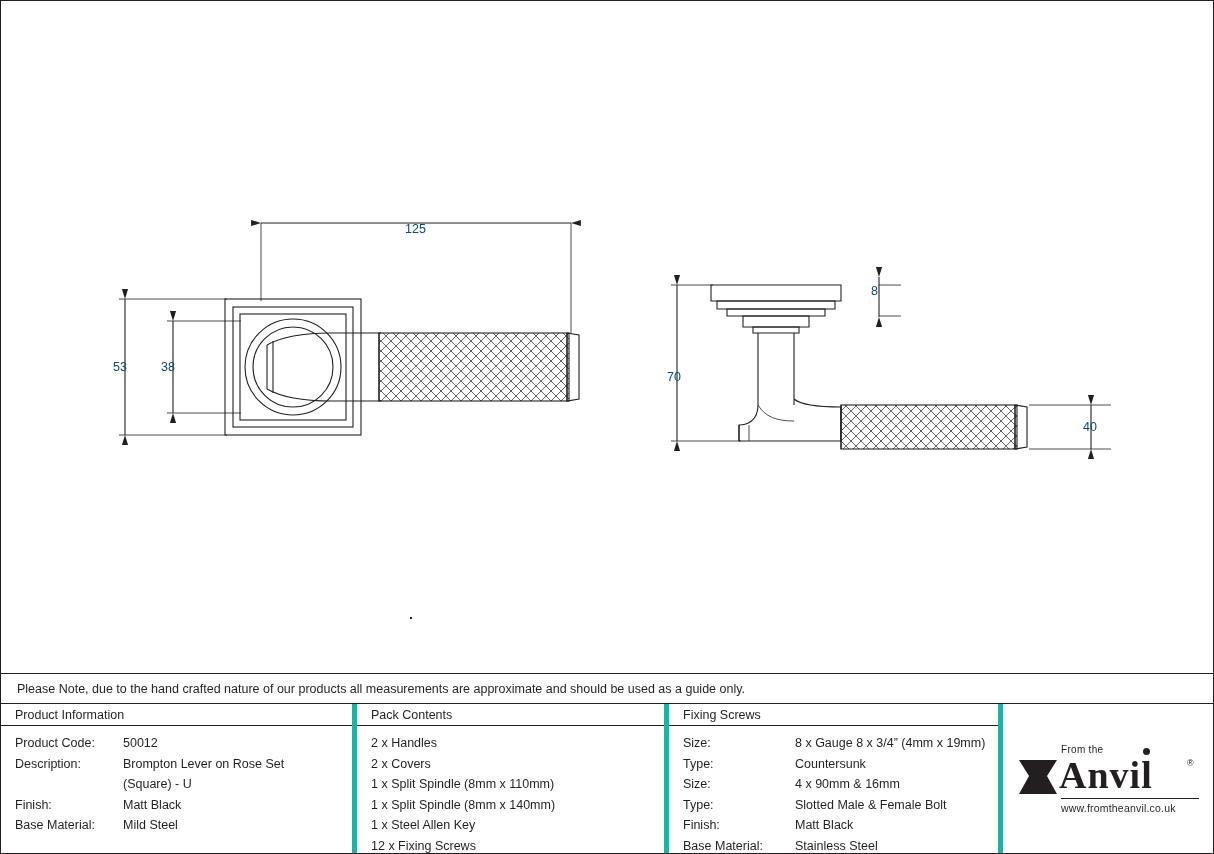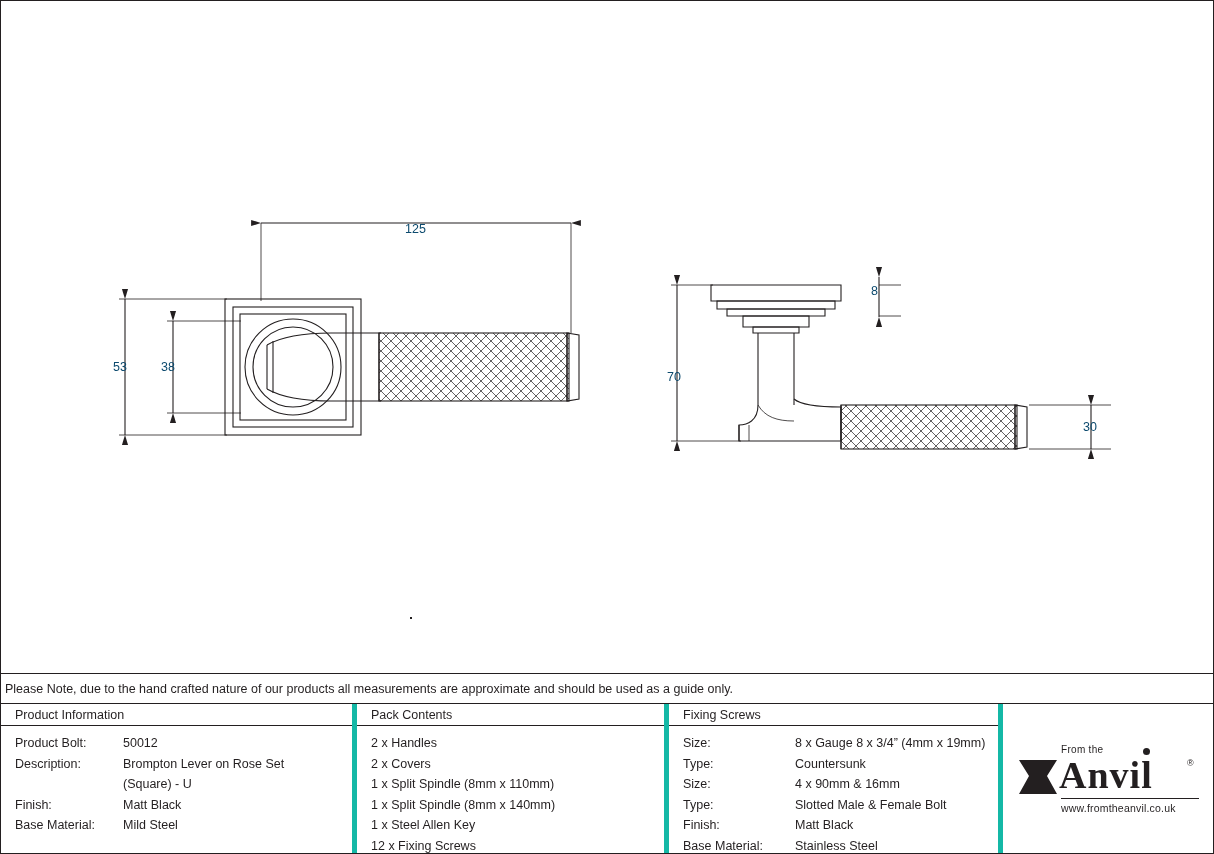--- a/index.html
+++ b/index.html
@@ -42,21 +42,21 @@
     width: 1212px;
     height: 180px;
     border-top: 1px solid #231f20;
     box-sizing: border-box;
   }
   #note-row {
     height: 30px;
     border-bottom: 1px solid #231f20;
     display: flex;
     align-items: center;
-    padding-left: 4px;
+    padding-left: 16px;
     box-sizing: border-box;
     font-size: 12.5px;
   }
   #columns {
     display: flex;
     height: 150px;
   }
   .col {
     box-sizing: border-box;
     border-right: 5px solid #14b8a6;
@@ -252,33 +252,33 @@
     </g>
   </svg>
 
   <div class="tiny-dot"></div>
 
   <div class="dim-label" style="left:404px; top:221px;">125</div>
   <div class="dim-label" style="left:112px; top:359px;">53</div>
   <div class="dim-label" style="left:160px; top:359px;">38</div>
   <div class="dim-label" style="left:870px; top:283px;">8</div>
   <div class="dim-label" style="left:666px; top:361px;margin-top:8px;">70</div>
-  <div class="dim-label" style="left:1082px; top:419px;">30</div>
+  <div class="dim-label" style="left:1082px; top:419px;">40</div>
 
   <div id="info-panel">
 
     <div id="note-row">Please Note, due to the hand crafted nature of our products all measurements are approximate and should be used as a guide only.</div>
 
     <div id="columns">
 
       <div class="col col-1">
         <div class="col-head">Product Information</div>
         <div class="col-body">
           <div class="kv">
-            <span class="k">Product Bolt:</span>
+            <span class="k">Product Code:</span>
             <span class="v">50012</span>
           </div>
           <div class="kv">
             <span class="k">Description:</span>
             <span class="v">Brompton Lever on Rose Set</span>
           </div>
           <div class="indent-cont">(Square) - U</div>
           <div class="kv">
             <span class="k">Finish:</span>
             <span class="v">Matt Black</span>

